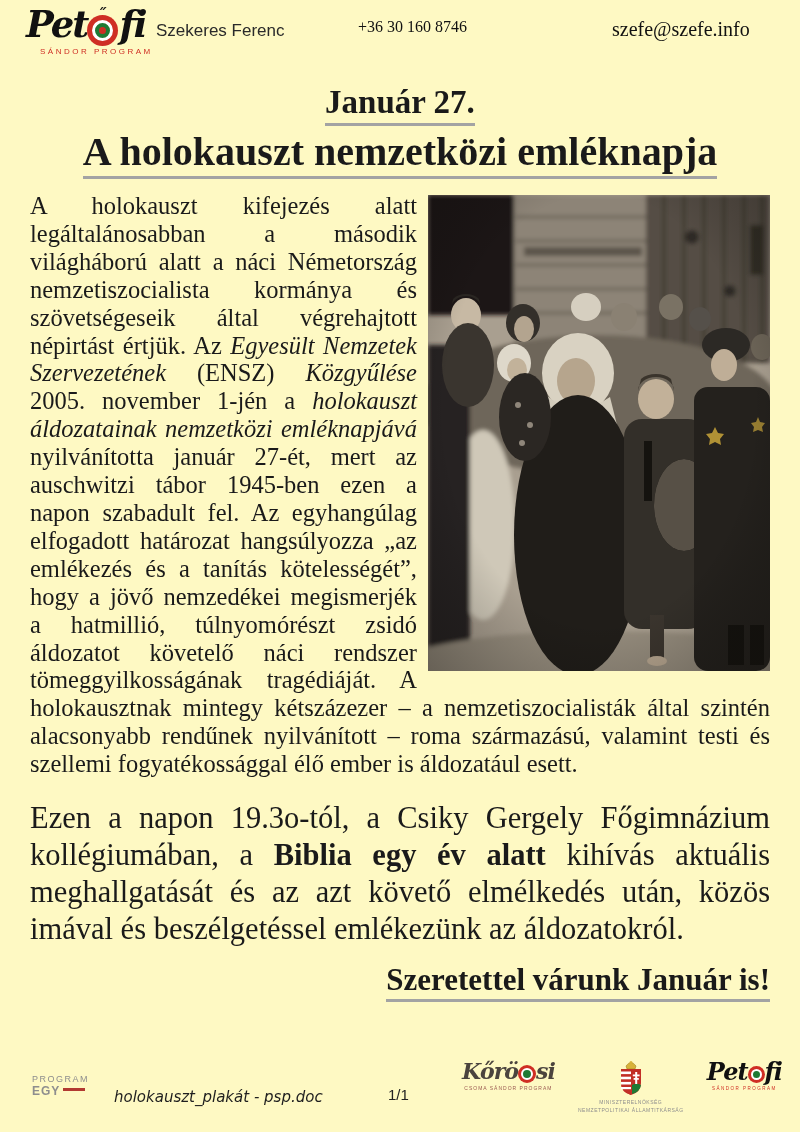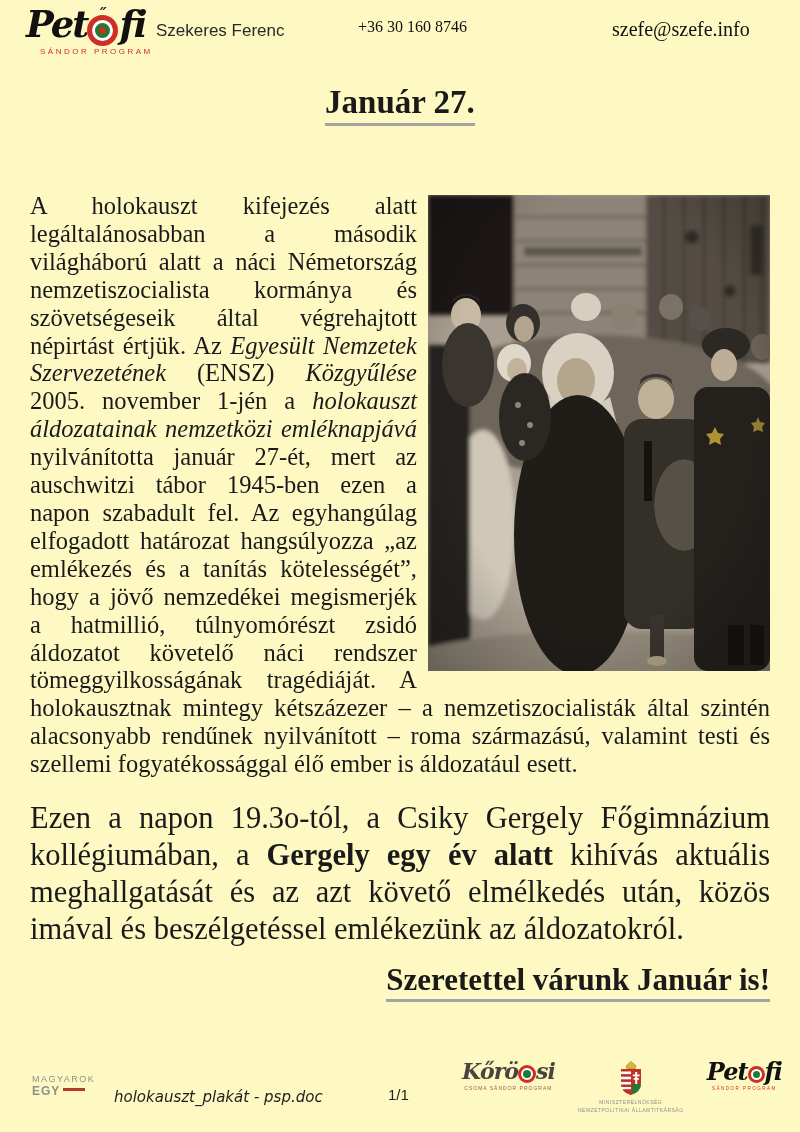--- a/index.html
+++ b/index.html
@@ -73,20 +73,21 @@
       <div class="petofi-script"><span>Pet</span><span class="ring"><span class="acc">˝</span></span><span>fi</span></div>
       <div class="petofi-caption">SÁNDOR PROGRAM</div>
     </div>
     <div class="contact-name">Szekeres Ferenc</div>
     <div class="contact-phone">+36 30 160 8746</div>
     <div class="contact-email">szefe@szefe.info</div>
   </div>
 
   <div class="title-block">
     <div class="title-line1"><span class="u">Január 27.</span></div>
+    <div class="title-line2"><span class="u">A holokauszt nemzetközi emléknapja</span></div>
   </div>
 
   <div class="article">
     <p class="p1">
       <span class="photo-frame">
         <svg viewBox="0 0 342 476" preserveAspectRatio="none" aria-hidden="true">
           <defs>
             <filter id="bl">
                 <feGaussianBlur stdDeviation="2.2"></feGaussianBlur>
               </filter>
@@ -166,28 +167,28 @@
             <rect x="222" y="420" width="14" height="44" fill="#3b352e"></rect>
             <ellipse cx="229" cy="466" rx="10" ry="5" fill="#b6a58f"></ellipse>
             <rect x="300" y="430" width="16" height="40" fill="#15130f"></rect>
             <rect x="322" y="430" width="14" height="40" fill="#15130f"></rect>
           </g>
           <rect x="0" y="0" width="342" height="476" fill="url(#vig)"></rect>
         </svg>
       </span><span>A holokauszt kifejezés alatt legáltalánosabban a második világháború alatt a náci Németország nemzetiszocialista kormánya és szövetségeseik által végrehajtott népirtást értjük. Az </span><span class="it">Egyesült Nemzetek Szervezetének</span><span> (ENSZ) </span><span class="it">Közgyűlése</span><span> 2005. november 1-jén a </span><span class="it">holokauszt áldozatainak nemzetközi emléknapjává</span><span> nyilvánította január 27-ét, mert az auschwitzi tábor 1945-ben ezen a napon szabadult fel. Az egyhangúlag elfogadott határozat hangsúlyozza „az emlékezés és a tanítás kötelességét”, hogy a jövő nemzedékei megismerjék a hatmillió, túlnyomórészt zsidó áldozatot követelő náci rendszer tömeggyilkosságának tragédiáját. A holokausztnak mintegy kétszázezer – a nemzetiszocialisták által szintén alacsonyabb rendűnek nyilvánított – roma származású, valamint testi és szellemi fogyatékossággal élő ember is áldozatául esett.</span>
     </p>
 
-    <p class="p2"><span>Ezen a napon 19.3o-tól, a Csiky Gergely Főgimnázium kollégiumában, a </span><span class="bd">Gergely egy év alatt</span><span> kihívás aktuális meghallgatását és az azt követő elmélkedés után, közös imával és beszélgetéssel emlékezünk az áldozatokról.</span></p>
+    <p class="p2"><span>Ezen a napon 19.3o-tól, a Csiky Gergely Főgimnázium kollégiumában, a </span><span class="bd">Biblia egy év alatt</span><span> kihívás aktuális meghallgatását és az azt követő elmélkedés után, közös imával és beszélgetéssel emlékezünk az áldozatokról.</span></p>
 
     <div class="closing"><span class="u">Szeretettel várunk Január is!</span></div>
   </div>
 
   <div class="footer">
     <div class="mk-logo">
-      <div class="mk-l1">MAGYAROK</div>
+      <div class="mk-l1">PROGRAM</div>
       <div class="mk-l2"><span>EGY</span><span class="red"></span></div>
     </div>
     <div class="filename">holokauszt_plakát - psp.doc</div>
     <div class="pageno">1/1</div>
 
     <div class="logo-row">
       <div class="korosi">
         <div class="korosi-script"><span>Kőrö</span><span class="ring-sm"></span><span>si</span></div>
         <div class="korosi-caption">CSOMA SÁNDOR PROGRAM</div>
       </div>

